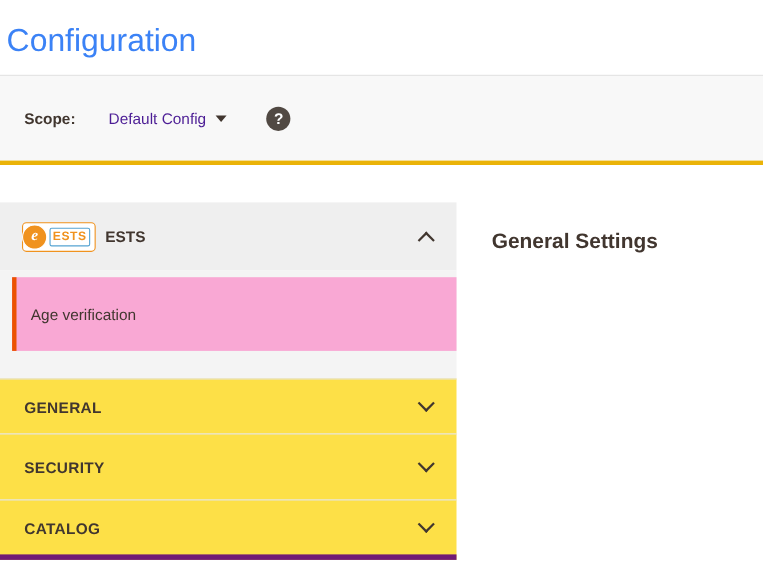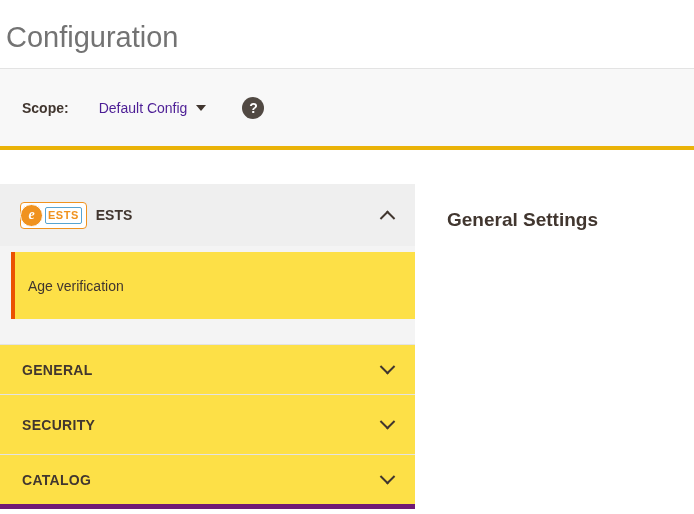--- a/index.html
+++ b/index.html
@@ -18,21 +18,21 @@
   }
 
   
   .page-title {
     position: absolute;
     left: 6px;
     top: -3px;
     font-size: 29px;
     line-height: 42px;
     font-weight: 400;
-    color: #737373;
+    color: #3b82f6;
   }
 
   
   .scope-bar {
     position: absolute;
     left: 0;
     top: 68px;
     width: 694px;
     height: 82px;
     background: #f8f8f8;
@@ -154,21 +154,21 @@
   .chev-up   { transform: rotate(-135deg) translate(-2px, -2px); }
   .chev-down { transform: rotate(45deg) translate(-2px, -2px); }
 
   
   .nav-submenu {
     background: #f4f4f4;
     padding: 6px 0 25px 11px;
   }
   .nav-subitem {
     height: 67px;
-    background: #fde047;
+    background: #f9a8d4;
     border-left: 4px solid #eb5202;
     display: flex;
     align-items: center;
     padding-left: 13px;
     box-sizing: border-box;
     font-size: 14px;
     color: #41362f;
     cursor: pointer;
   }
 

